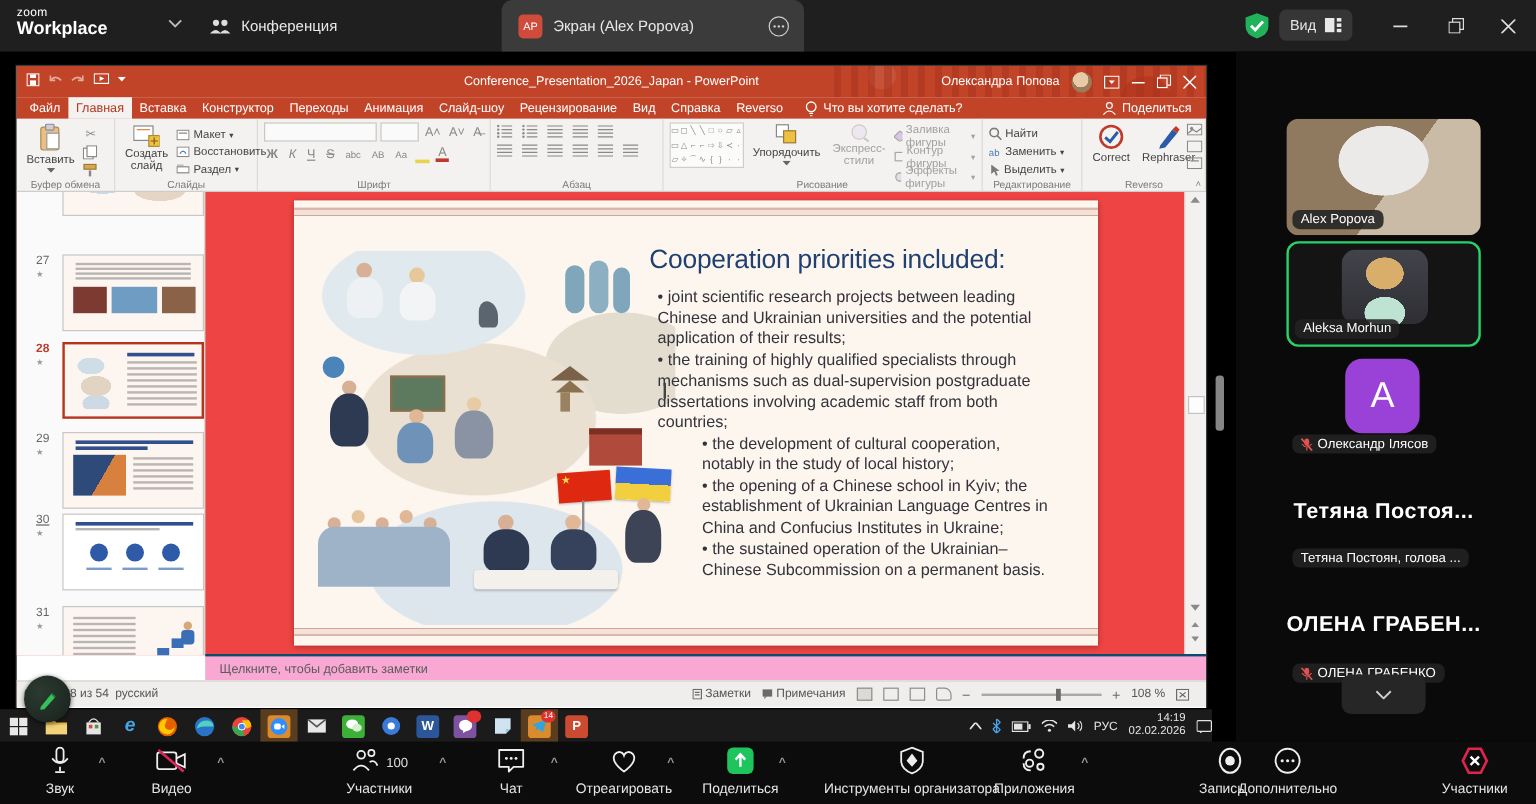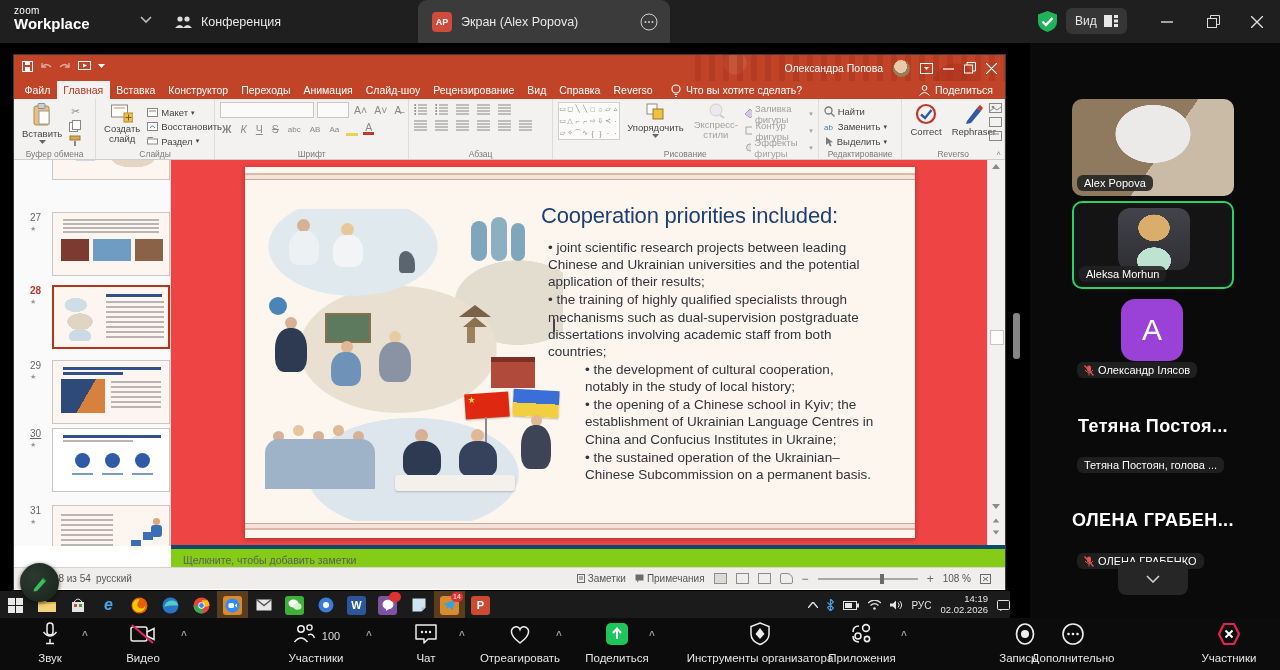--- a/index.html
+++ b/index.html
@@ -50,21 +50,21 @@
     background:radial-gradient(ellipse 120px 70px at 30% 12%,#dfe9ee 0 70%,transparent 71%),
                radial-gradient(ellipse 140px 90px at 45% 45%,#e9e0d2 0 70%,transparent 71%),
                radial-gradient(ellipse 150px 80px at 50% 85%,#dde6ec 0 70%,transparent 71%),
                radial-gradient(ellipse 90px 60px at 85% 30%,#e3ddd0 0 70%,transparent 71%);}
   .blob{position:absolute;border-radius:45% 45% 30% 30%;}
   .head{position:absolute;border-radius:50%;background:#d8b095;}
   .vscroll{position:relative;width:17px;background:#f2f1f0;border-left:1px solid #e0dedb;}
   .tri{width:0;height:0;border-left:4px solid transparent;border-right:4px solid transparent;}
   .tri.up{border-bottom:5px solid #8a8a8a;}
   .tri.dn{border-top:5px solid #8a8a8a;}
-  .notes{position:absolute;left:157px;top:490px;width:834px;height:22px;background:#84cc16;border-top:4px solid #0c4a6e;font-size:10.5px;color:#5c5c5c;line-height:22px;padding-left:12px;box-sizing:border-box;}
+  .notes{position:absolute;left:157px;top:490px;width:834px;height:22px;background:#f9a8d4;border-top:2px solid #0c4a6e;font-size:10.5px;color:#5c5c5c;line-height:22px;padding-left:12px;box-sizing:border-box;}
   .statusbar{position:absolute;left:0;top:512px;width:991px;height:21px;background:#f0eeec;border-top:1px solid #d5d2cf;font-size:10px;color:#565656;}
   .viewic{width:13px;height:11px;border:1px solid #8f8d8b;display:inline-block;box-sizing:border-box;}
   
   .side{position:absolute;left:1030px;top:43px;width:250px;height:575px;background:#0a0a0a;}
   .tile{position:absolute;left:42px;width:162px;overflow:hidden;}
   .pill{position:absolute;left:5px;bottom:5px;background:rgba(34,34,34,.88);border-radius:6px;padding:2px 7px;font-size:11px;color:#fff;display:flex;align-items:center;gap:4px;white-space:nowrap;max-width:150px;overflow:hidden;}
   .bigname{position:absolute;left:0;width:100%;text-align:center;color:#fff;font-weight:bold;font-size:18px;letter-spacing:.4px;}
   
   .taskbar{position:absolute;left:0;top:590px;width:1010px;height:28px;background:#1b1b1b;display:flex;align-items:center;border-top:1px solid #000;}
   .tb{position:relative;width:31px;height:28px;display:flex;align-items:center;justify-content:center;}
@@ -94,21 +94,21 @@
     <div class="ztab" style="left:175px;gap:8px;">
       <svg width="18" height="14">
           <circle cx="5" cy="4" r="2.6" fill="#ddd"></circle>
           <circle cx="12" cy="4" r="2.6" fill="#ddd"></circle>
           <path d="M0 13 q5 -6 9 0 Z" fill="#ddd"></path>
           <path d="M8 13 q4.5 -6 9 0 Z" fill="#ddd"></path>
         </svg>
       <span>Конференция</span>
     </div>
     <div class="ztab ztab-active" style="left:418px;width:252px;">
-      <span style="margin-left:14px;width:20px;height:20px;background:#cf4b3a;border-radius:4px;color:#fff;font-size:9px;font-weight:bold;display:flex;align-items:center;justify-content:center;">AP</span>
+      <span style="margin-left:14px;width:20px;height:20px;background:#cf4b3a;border-radius:4px;color:#fff;font-size:9px;font-weight:normal;display:flex;align-items:center;justify-content:center;">AP</span>
       <span style="margin-left:9px;">Экран (Alex Popova)</span>
       <svg style="margin-left:auto;margin-right:12px;" width="18" height="18">
           <circle cx="9" cy="9" r="8" stroke="#cfcfcf" fill="none"></circle>
           <circle cx="5.5" cy="9" r="1" fill="#cfcfcf"></circle>
           <circle cx="9" cy="9" r="1" fill="#cfcfcf"></circle>
           <circle cx="12.5" cy="9" r="1" fill="#cfcfcf"></circle>
         </svg>
     </div>
     <svg class="abs" style="left:1036px;top:10px;" width="23" height="23">
         <path d="M11.5 1 L21 4.5 V12 q0 7 -9.5 10 Q2 19 2 12 V4.5 Z" fill="#21b35a"></path>
@@ -160,20 +160,21 @@
             <path d="M10 2 V6 H6" fill="none" stroke="#fff" stroke-width="1.3"></path>
           </svg>
         <svg width="13" height="11">
             <rect x="0.5" y="0.5" width="12" height="8" fill="none" stroke="#fff"></rect>
             <path d="M5 2.5 L9 4.5 L5 6.5 Z" fill="#fff"></path>
           </svg>
         <svg width="7" height="5">
             <path d="M0 0 L3.5 4 L7 0" fill="#fff"></path>
           </svg>
       </div>
+      <div class="abs" style="left:0;top:7px;width:100%;text-align:center;font-size:10.5px;">Conference_Presentation_2026_Japan - PowerPoint</div>
       <div class="abs" style="right:8px;top:0;height:26px;display:flex;align-items:center;gap:10px;">
         <span style="font-size:10.5px;">Олександра Попова</span>
         <span style="width:17px;height:17px;border-radius:50%;background:radial-gradient(circle at 45% 38%,#e8c9a8 0 45%,#9c7b5a 46%);"></span>
         <svg width="13" height="11">
             <rect x="0.5" y="0.5" width="12" height="10" fill="none" stroke="#fff"></rect>
             <path d="M4 4 L6.5 7 L9 4" fill="#fff"></path>
           </svg>
         <svg width="11" height="11">
             <line x1="0" y1="6" x2="11" y2="6" stroke="#fff" stroke-width="1.2"></line>
           </svg>

